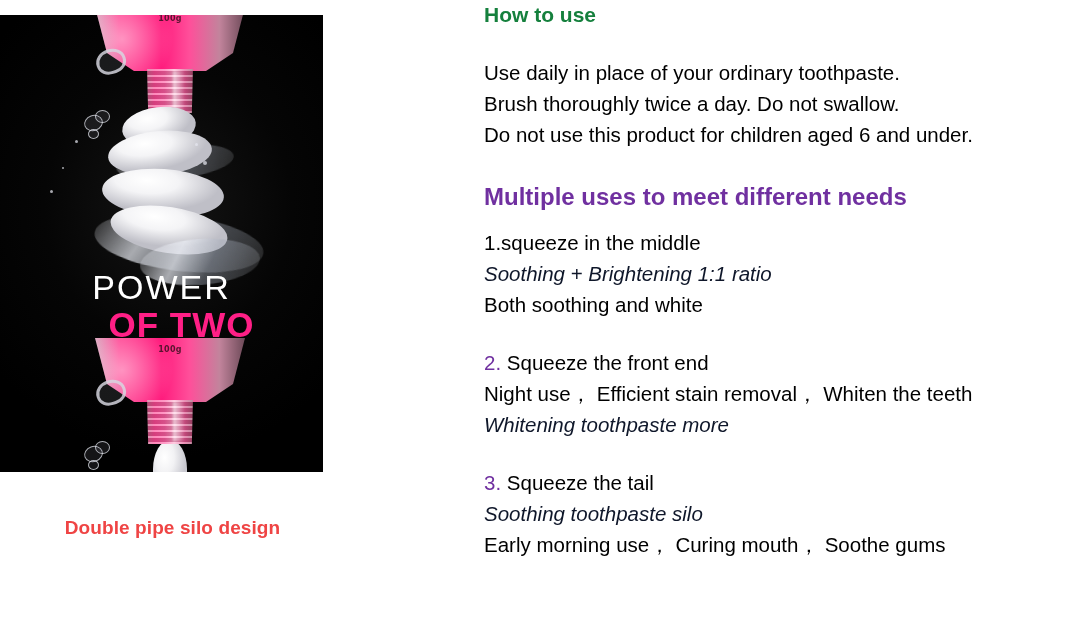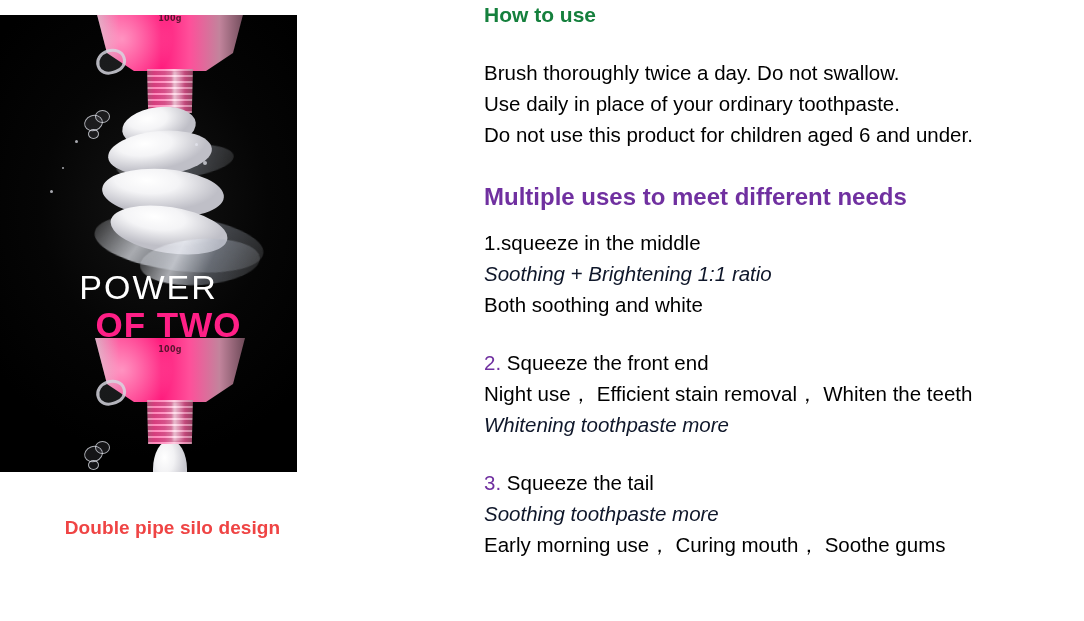--- a/index.html
+++ b/index.html
@@ -14,21 +14,21 @@
     overflow: hidden;
     font-family: "Liberation Sans", sans-serif;
     color: #000000;
   }
 
   
   #product-panel {
     position: absolute;
     left: 0;
     top: 15px;
-    width: 297px;
+    width: 323px;
     height: 457px;
     background: #000000;
     overflow: hidden;
   }
 
   .poster-stage {
     position: absolute;
     inset: 0;
     background: radial-gradient(ellipse 70% 55% at 52% 42%, #141414 0%, #050505 55%, #000000 100%);
   }
@@ -267,22 +267,22 @@
   </div>
 </div>
 
 <div id="image-caption">Double pipe silo design</div>
 
 <div id="copy-panel">
 
   <div class="heading-bold">How to use</div>
   <div class="spacer-md"></div>
 
+  <div class="body-line">Use daily in place of your ordinary toothpaste.</div>
   <div class="body-line">Brush thoroughly twice a day. Do not swallow.</div>
-  <div class="body-line">Use daily in place of your ordinary toothpaste.</div>
   <div class="body-line">Do not use this product for children aged 6 and under.</div>
 
   <div class="spacer-lg"></div>
 
   <div class="heading-purple">Multiple uses to meet different needs</div>
   <div class="spacer-sm"></div>
 
   <div>
     <div class="body-line"><span class="num-purple"></span><span>1.squeeze in the middle</span></div>
     <div class="body-line purple">Soothing + Brightening 1:1 ratio</div>
@@ -294,17 +294,17 @@
   <div>
     <div class="body-line"><span class="num-purple">2.</span><span> Squeeze the front end</span></div>
     <div class="body-line">Night use，  Efficient stain removal，  Whiten the teeth</div>
     <div class="body-line purple">Whitening toothpaste more</div>
   </div>
 
   <div class="spacer-md"></div>
 
   <div>
     <div class="body-line"><span class="num-purple">3.</span><span> Squeeze the tail</span></div>
-    <div class="body-line purple">Soothing toothpaste more</div>
+    <div class="body-line purple">Soothing toothpaste silo</div>
     <div class="body-line">Early morning use，  Curing mouth，  Soothe gums</div>
   </div>
 
 </div>
 
 </body></html>

